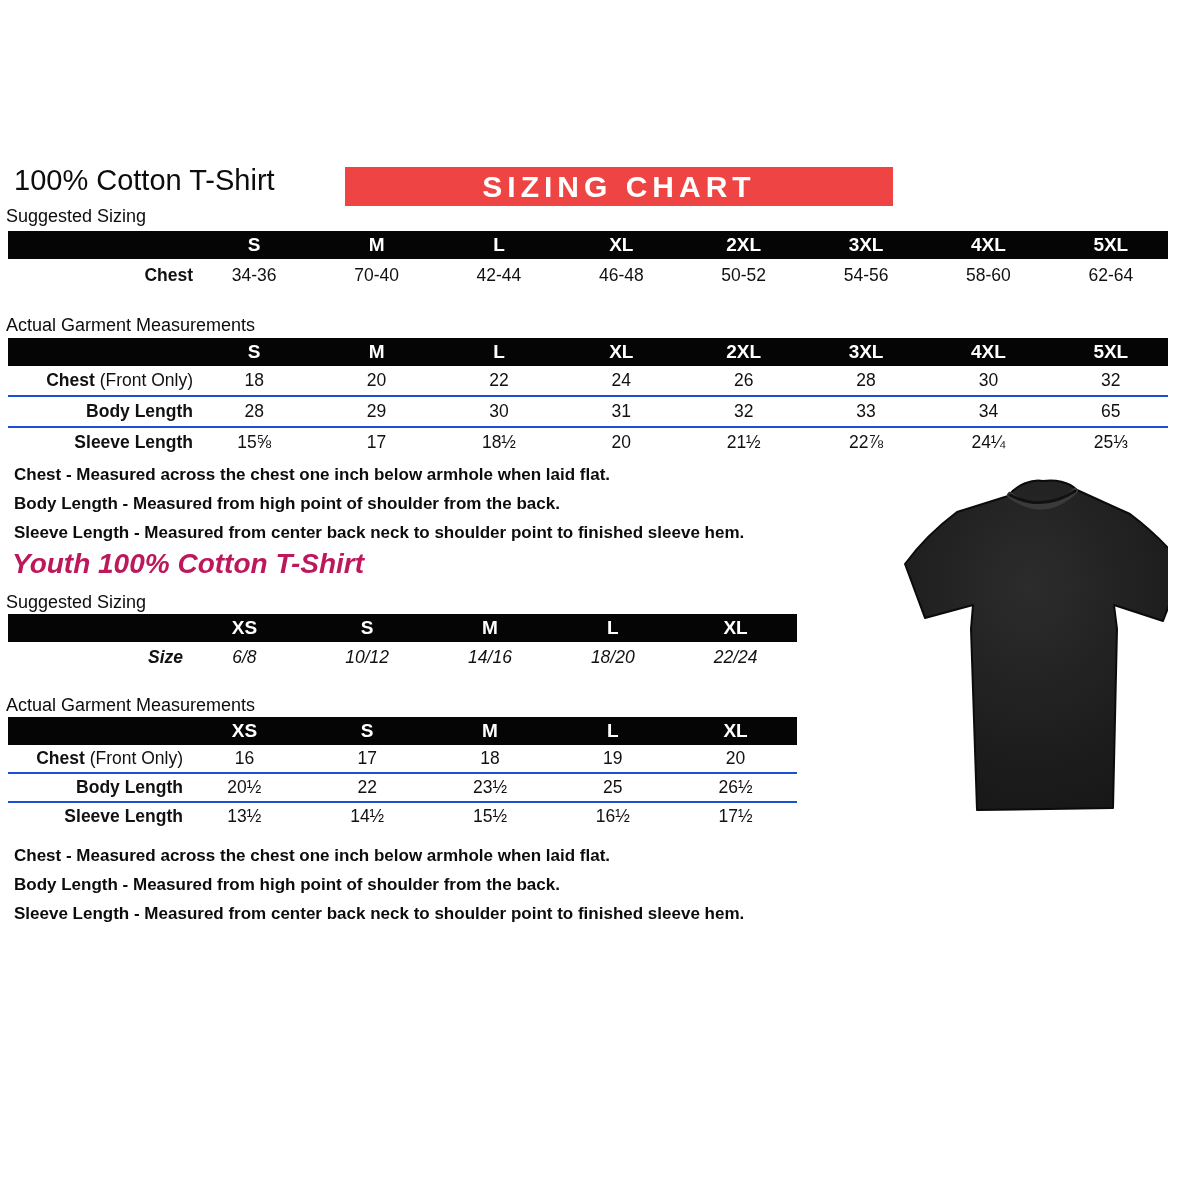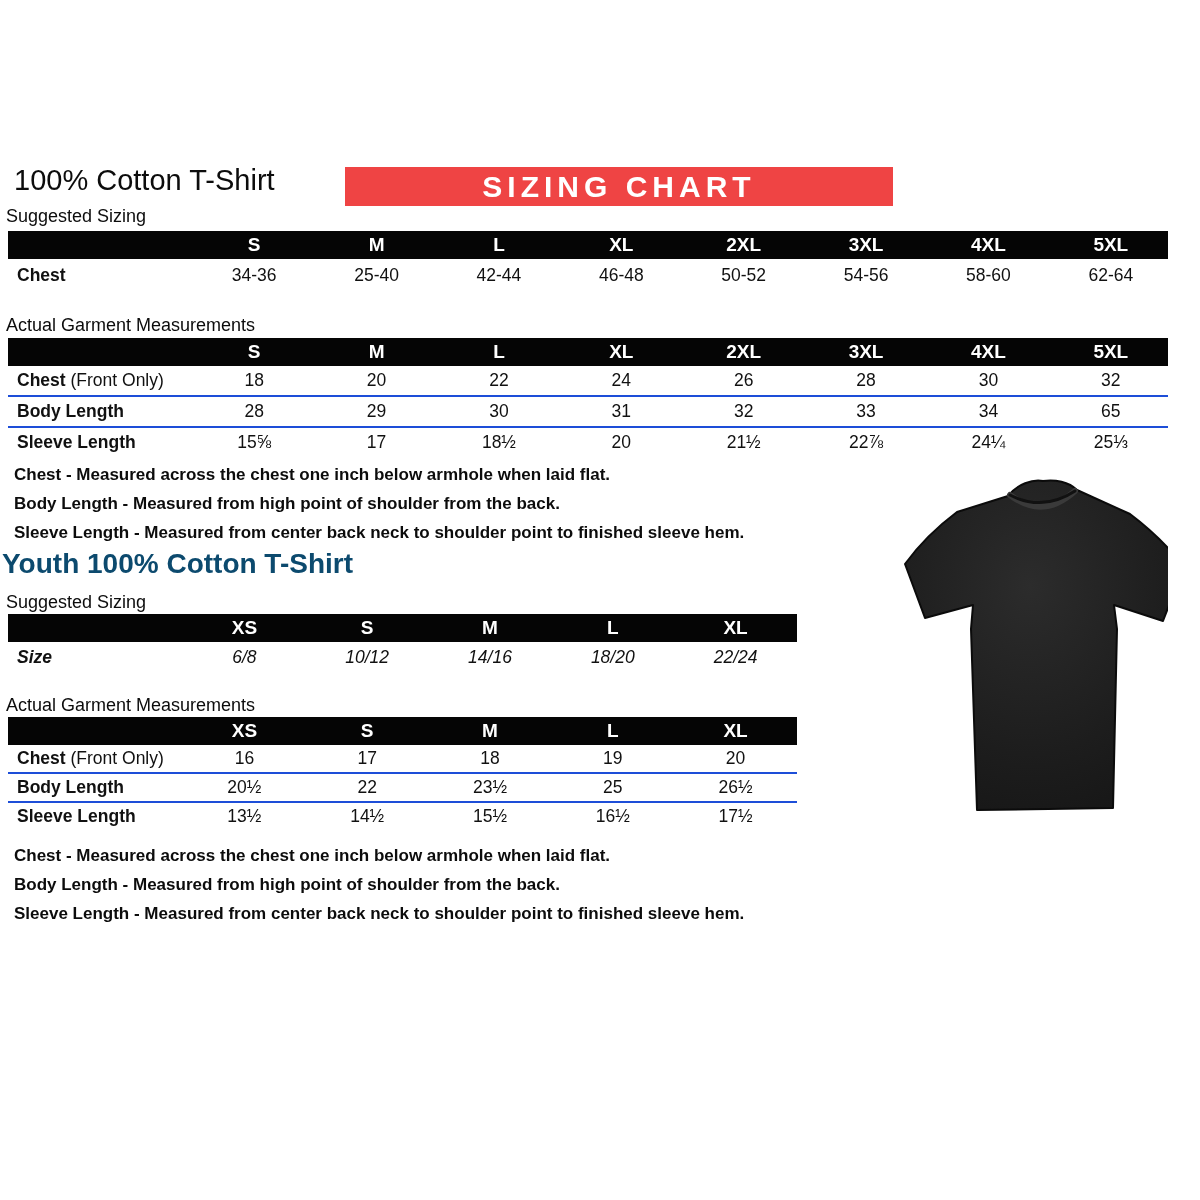--- a/index.html
+++ b/index.html
@@ -3,32 +3,32 @@
 <meta charset="utf-8">
 <style>
   html,body{margin:0;padding:0;background:#ffffff;}
   #canvas{
     position:relative;width:1168px;height:1200px;background:#ffffff;
     font-family:"Liberation Sans","DejaVu Sans",sans-serif;color:#111;
     overflow:hidden;
   }
   .abs{position:absolute;}
   .main-title{left:14px;top:164px;font-size:29px;font-weight:400;color:#0c0c0c;}
-  .youth-title{left:2px;top:548px;font-size:28px;font-weight:bold;color:#0c4a6e;}
+  .youth-title{left:12px;top:548px;font-size:28px;font-weight:bold;color:#be185d;font-style:italic;}
   .banner{
     left:345px;top:167px;width:548px;height:39px;background:#ef4444;color:#fff;
     font-weight:bold;font-size:30px;letter-spacing:5px;text-align:center;line-height:40px;
   }
   .section-label{font-size:18px;color:#0c0c0c;}
   .size-table{position:absolute;}
   .t-row{display:flex;align-items:center;}
   .t-row.header{background:#050505;color:#ffffff;height:28px;}
   .t-row.header .t-cell{font-weight:bold;font-size:19px;}
   .t-cell{flex:1;text-align:center;font-size:17.5px;white-space:nowrap;}
-  .t-label{flex:0 0 var(--lw,180px);text-align:left;padding-left:9px;box-sizing:border-box;}
+  .t-label{flex:0 0 var(--lw,180px);text-align:right;padding-left:9px;box-sizing:border-box;}
   .t-label b{font-weight:bold;}
   .t-row.sep{border-top:2px solid #1d4ed8;}
   .tbl-adult-sug .t-row.data{height:32px;}
   .tbl-adult-act .t-row.data{height:29px;}
   .tbl-youth-sug .t-row.data{height:31px;font-style:italic;}
   .tbl-youth-act .t-row.data{height:27px;}
   .notes{line-height:29px;font-size:17px;color:#0c0c0c;}
   .notes div{white-space:nowrap;font-weight:bold;}
 </style>
 </head>
@@ -48,21 +48,21 @@
         <div class="t-cell">L</div>
         <div class="t-cell">XL</div>
         <div class="t-cell">2XL</div>
         <div class="t-cell">3XL</div>
         <div class="t-cell">4XL</div>
         <div class="t-cell">5XL</div>
       </div>
       <div class="t-row data">
         <div class="t-cell t-label"><b>Chest</b></div>
         <div class="t-cell">34-36</div>
-        <div class="t-cell">25-40</div>
+        <div class="t-cell">70-40</div>
         <div class="t-cell">42-44</div>
         <div class="t-cell">46-48</div>
         <div class="t-cell">50-52</div>
         <div class="t-cell">54-56</div>
         <div class="t-cell">58-60</div>
         <div class="t-cell">62-64</div>
       </div>
     </div>
 
   <div class="abs section-label" style="left:6px;top:315px;">Actual Garment Measurements</div>

